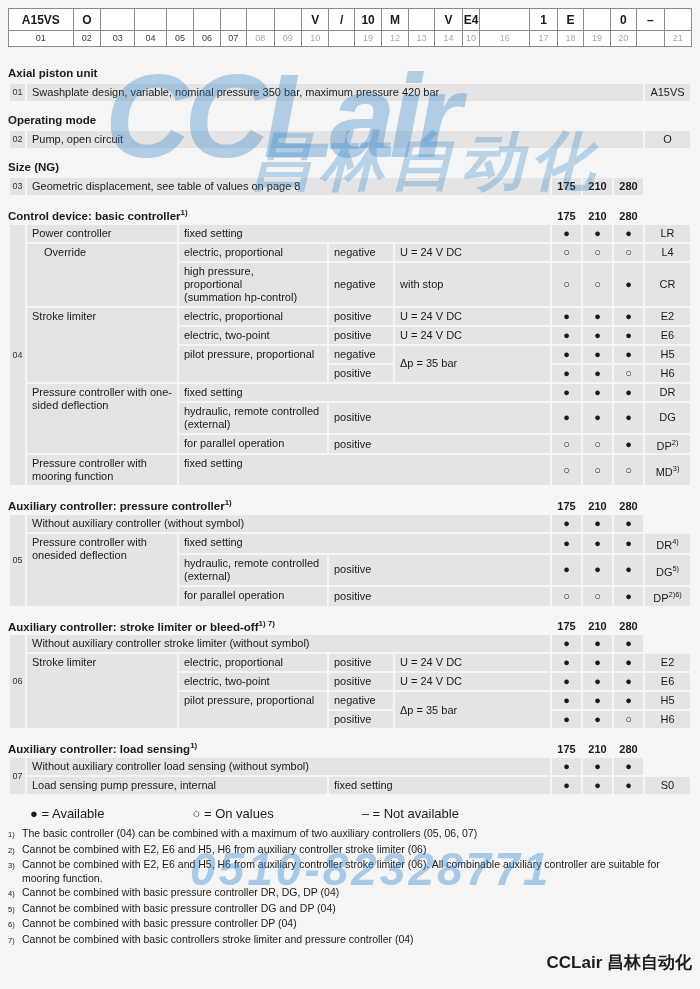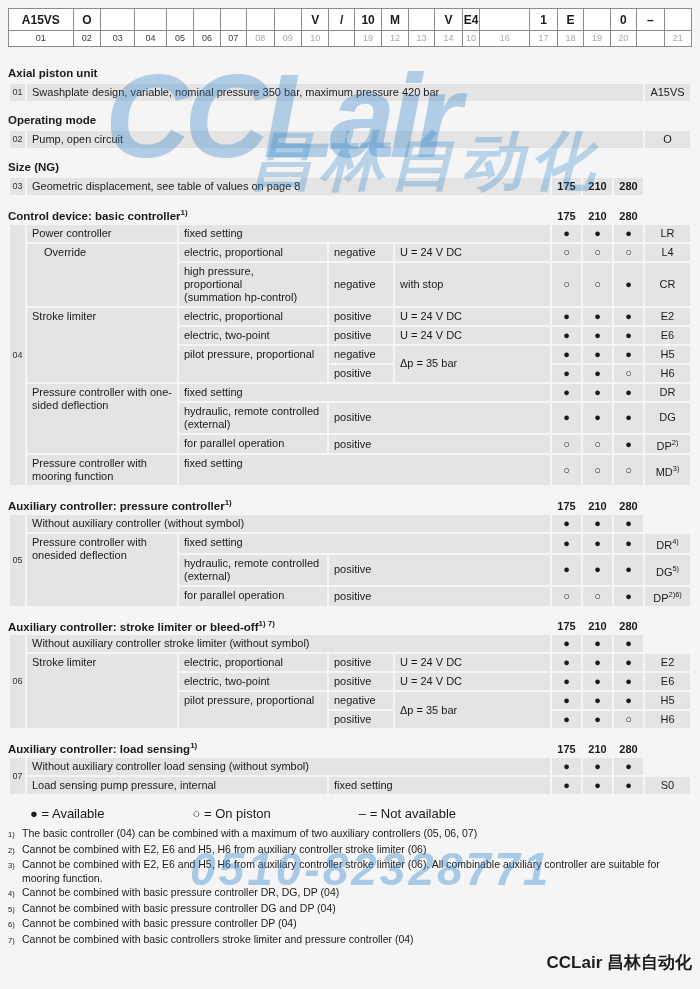--- a/index.html
+++ b/index.html
@@ -481,21 +481,21 @@
       <td class="a">●</td>
       <td class="a">●</td>
       <td class="a">●</td>
       <td class="code">S0</td>
     </tr>
   </tbody>
     </table>
 
   <div class="legend">
     <span>● = Available</span>
-    <span>○ = On piston</span>
+    <span>○ = On values</span>
     <span>– = Not available</span>
   </div>
 
   <div class="fns">
     <div class="fn">
         <sup>1)</sup>
         <span class="txt">The basic controller (04) can be combined with a maximum of two auxiliary controllers (05, 06, 07)</span>
       </div>
     <div class="fn">
         <sup>2)</sup>

